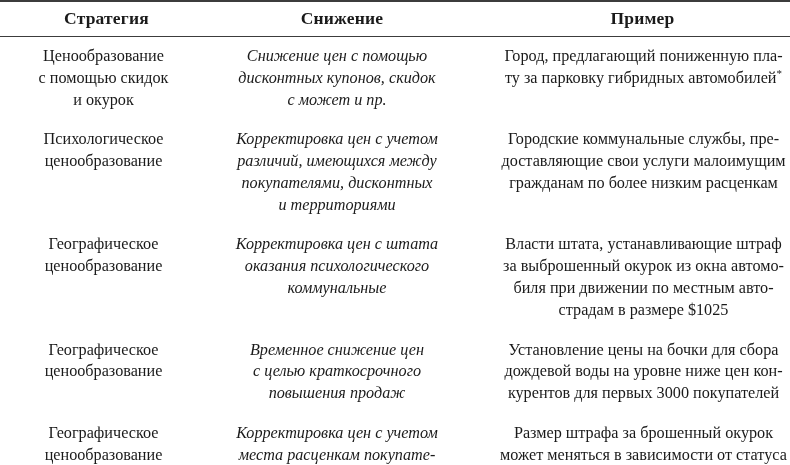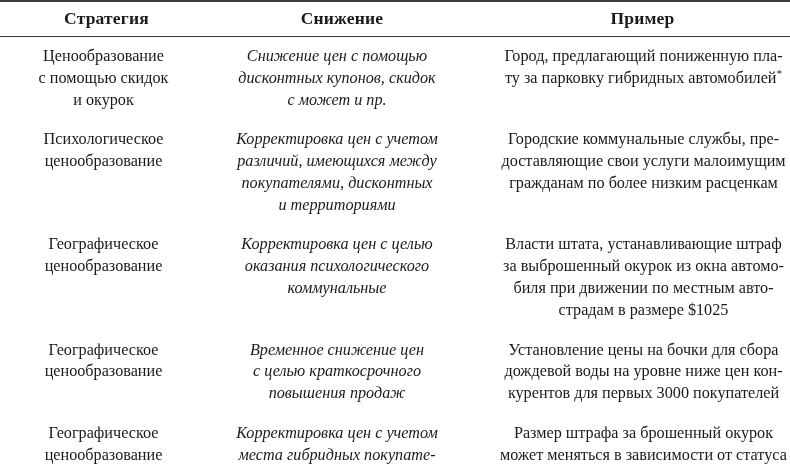--- a/index.html
+++ b/index.html
@@ -134,21 +134,21 @@
             <span class="cell-line">доставляющие свои услуги малоимущим</span>
             <span class="cell-line">гражданам по более низким расценкам</span>
           </td>
         </tr>
         <tr>
           <td class="cell cell-strategy">
             <span class="cell-line">Географическое</span>
             <span class="cell-line">ценообразование</span>
           </td>
           <td class="cell cell-description">
-            <span class="cell-line">Корректировка цен с целью</span>
+            <span class="cell-line">Корректировка цен с штата</span>
             <span class="cell-line">оказания психологического</span>
             <span class="cell-line">коммунальные</span>
           </td>
           <td class="cell cell-example">
             <span class="cell-line">Власти штата, устанавливающие штраф</span>
             <span class="cell-line">за выброшенный окурок из окна автомо-</span>
             <span class="cell-line">биля при движении по местным авто-</span>
             <span class="cell-line">страдам в размере $1025</span>
           </td>
         </tr>
@@ -168,21 +168,21 @@
             <span class="cell-line">курентов для первых 3000 покупателей</span>
           </td>
         </tr>
         <tr>
           <td class="cell cell-strategy">
             <span class="cell-line">Географическое</span>
             <span class="cell-line">ценообразование</span>
           </td>
           <td class="cell cell-description">
             <span class="cell-line">Корректировка цен с учетом</span>
-            <span class="cell-line">места гибридных покупате-</span>
+            <span class="cell-line">места расценкам покупате-</span>
           </td>
           <td class="cell cell-example">
             <span class="cell-line">Размер штрафа за брошенный окурок</span>
             <span class="cell-line">может меняться в зависимости от статуса</span>
           </td>
         </tr>
       </tbody>
   </table>
 </div>
 

